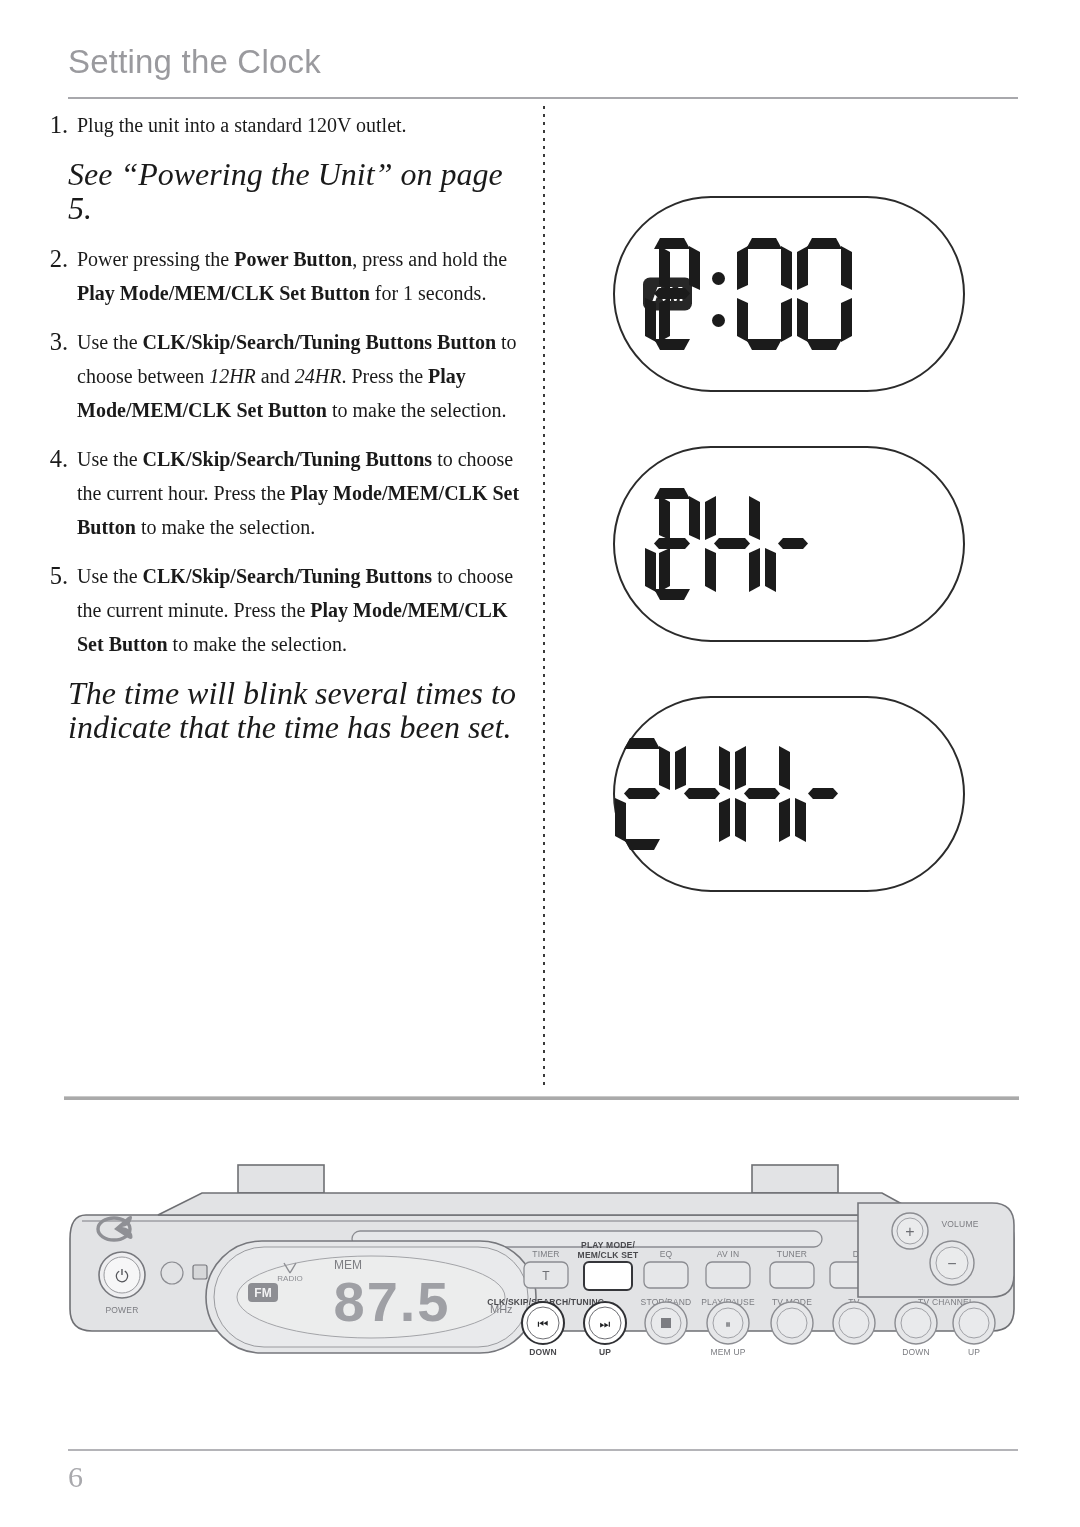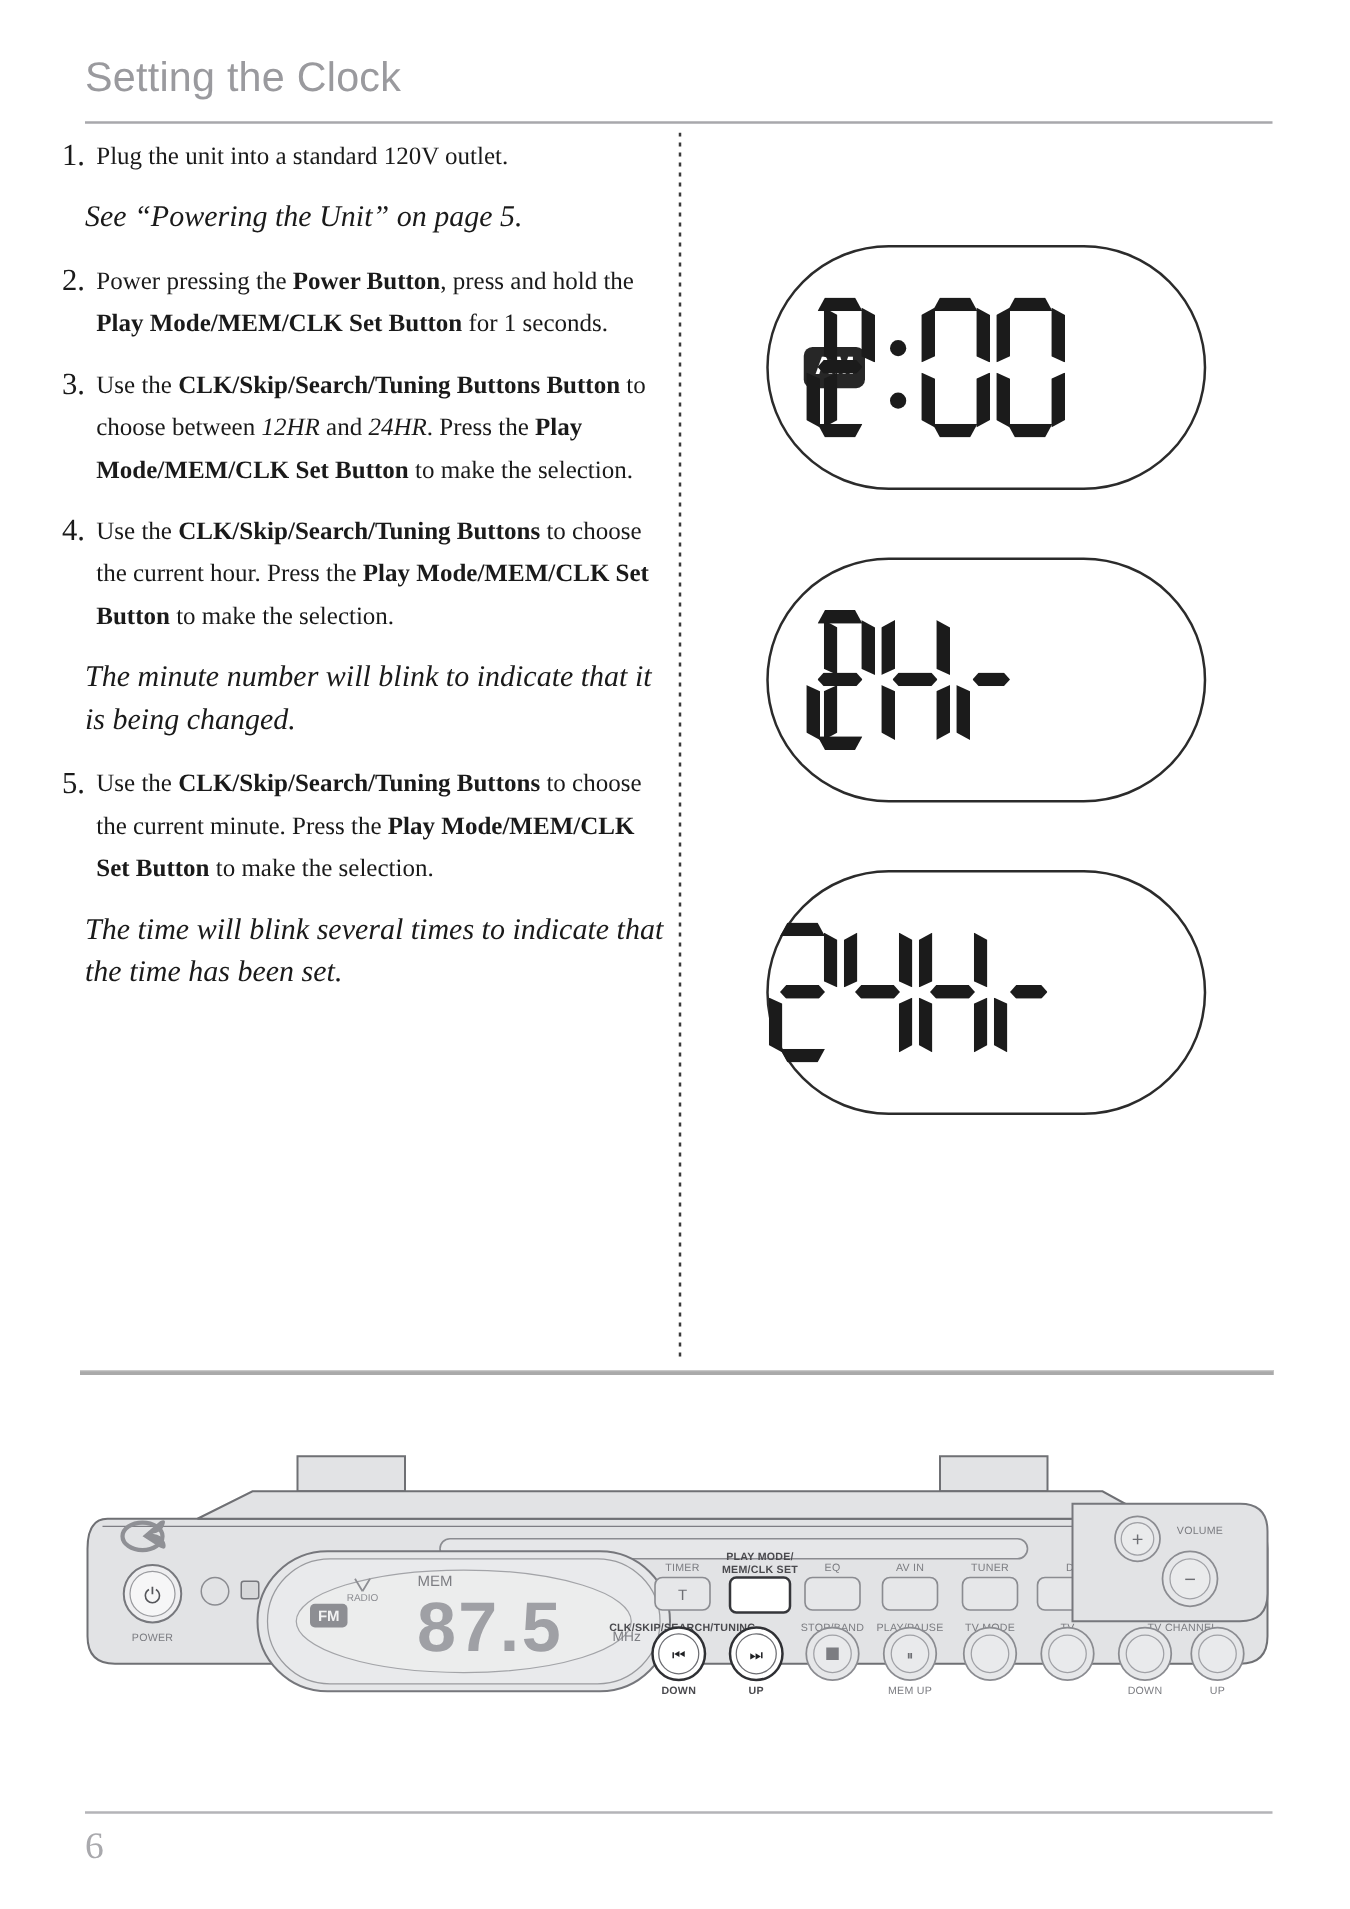--- a/index.html
+++ b/index.html
@@ -21,21 +21,21 @@
   
   #mid-rule{position:absolute;left:64px;top:1096px;width:955px;height:3px;
       background:#aaa;border-top:1px solid #c9c9c9;}
 
   
   #steps{position:absolute;left:34px;top:108px;width:500px;}
   .step{display:flex;margin-bottom:15px;}
   .step-num{width:34px;flex:0 0 34px;text-align:right;padding-right:9px;
       font-size:24.5px;line-height:34px;}
   .step-body{flex:1;font-size:20px;line-height:34px;}
-  .note{font-style:italic;font-size:24px;line-height:34px;
+  .note{font-style:italic;font-size:32px;line-height:34px;
       margin:0 0 17px 34px;width:466px;}
   b{font-weight:bold;}
   i{font-style:italic;}
 
   
   .lcd{position:absolute;border:2px solid #2b2b2b;border-radius:999px;
        background:#fff;}
   #lcd1{left:613px;top:196px;width:348px;height:192px;}
   #lcd2{left:613px;top:446px;width:348px;height:192px;}
   #lcd3{left:613px;top:696px;width:348px;height:192px;}
@@ -112,21 +112,20 @@
       <div class="step-body"><span>Power pressing the </span><b>Power Button</b><span>, press and hold the </span><b>Play Mode/MEM/CLK Set Button</b><span> for 1 seconds.</span></div>
     </div>
     <div class="step">
       <div class="step-num">3.</div>
       <div class="step-body"><span>Use the </span><b>CLK/Skip/Search/Tuning Buttons Button</b><span> to choose between </span><i>12HR</i><span> and </span><i>24HR</i><span>. Press the </span><b>Play Mode/MEM/CLK Set Button</b><span> to make the selection.</span></div>
     </div>
     <div class="step">
       <div class="step-num">4.</div>
       <div class="step-body"><span>Use the </span><b>CLK/Skip/Search/Tuning Buttons</b><span> to choose the current hour.  Press the </span><b>Play Mode/MEM/CLK Set Button</b><span> to make the selection.</span></div>
     </div>
-    <div class="note">The minute number will blink to indicate that it is being changed.</div>
     <div class="step">
       <div class="step-num">5.</div>
       <div class="step-body"><span>Use the </span><b>CLK/Skip/Search/Tuning Buttons</b><span> to choose the current minute.  Press the </span><b>Play Mode/MEM/CLK Set Button</b><span> to make the selection.</span></div>
     </div>
     <div class="note">The time will blink several times to indicate that the time has been set.</div>
   </div>
 
 <div class="lcd" id="lcd1">
   <div class="lcd-inner">
     <div class="am-badge">AM</div>

